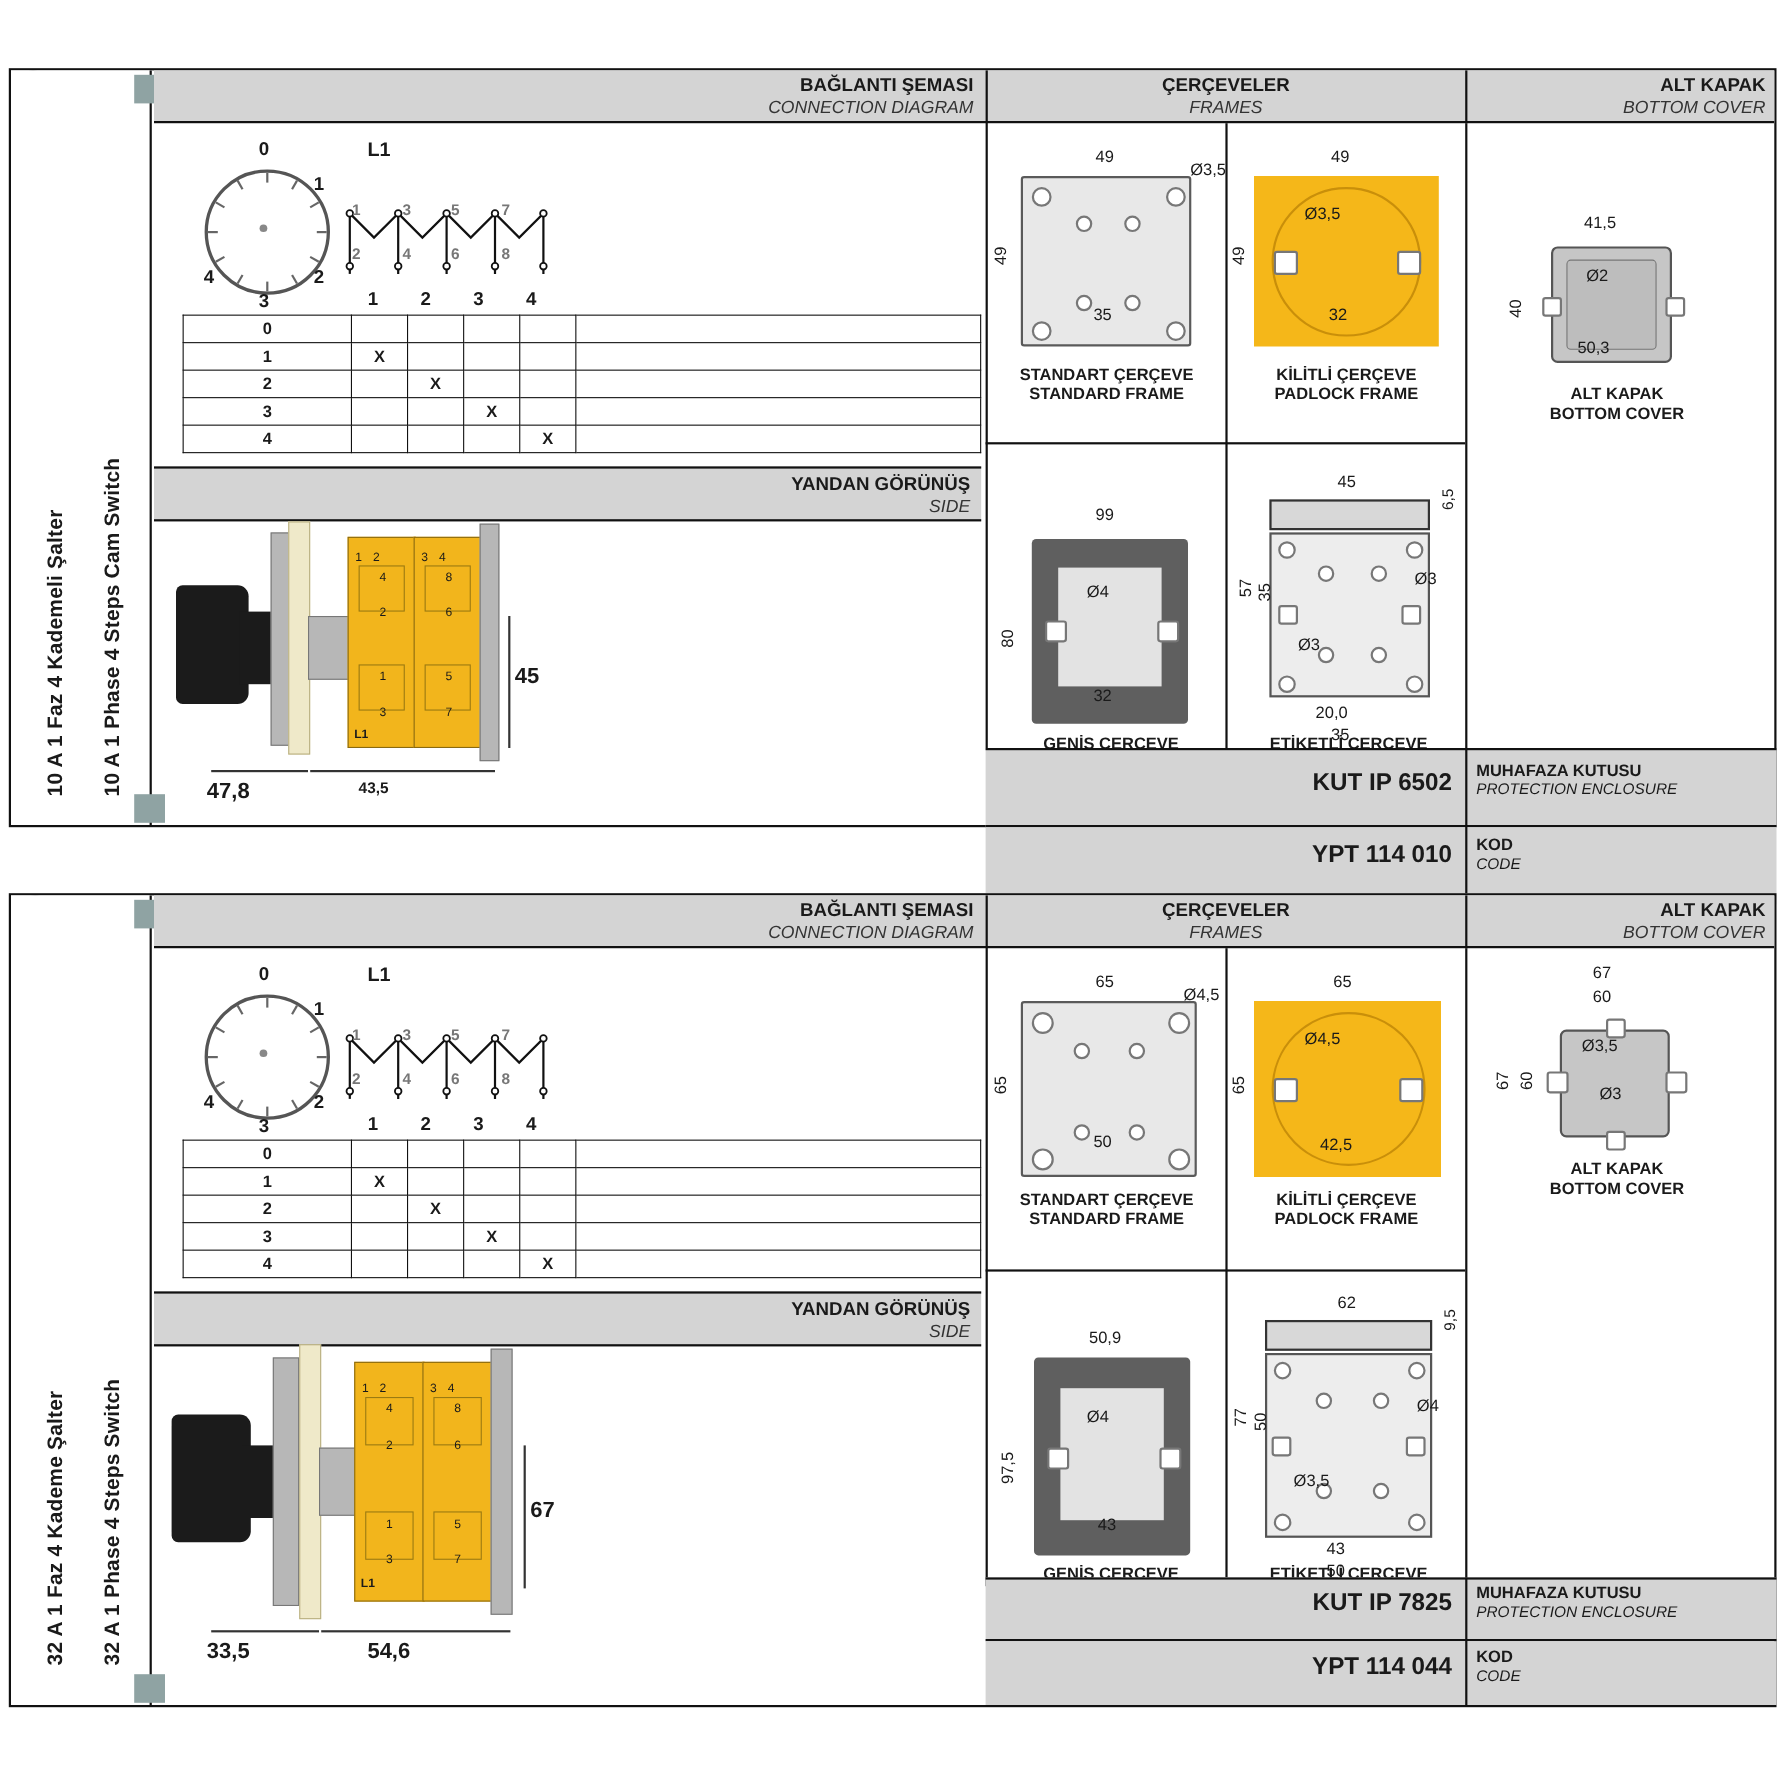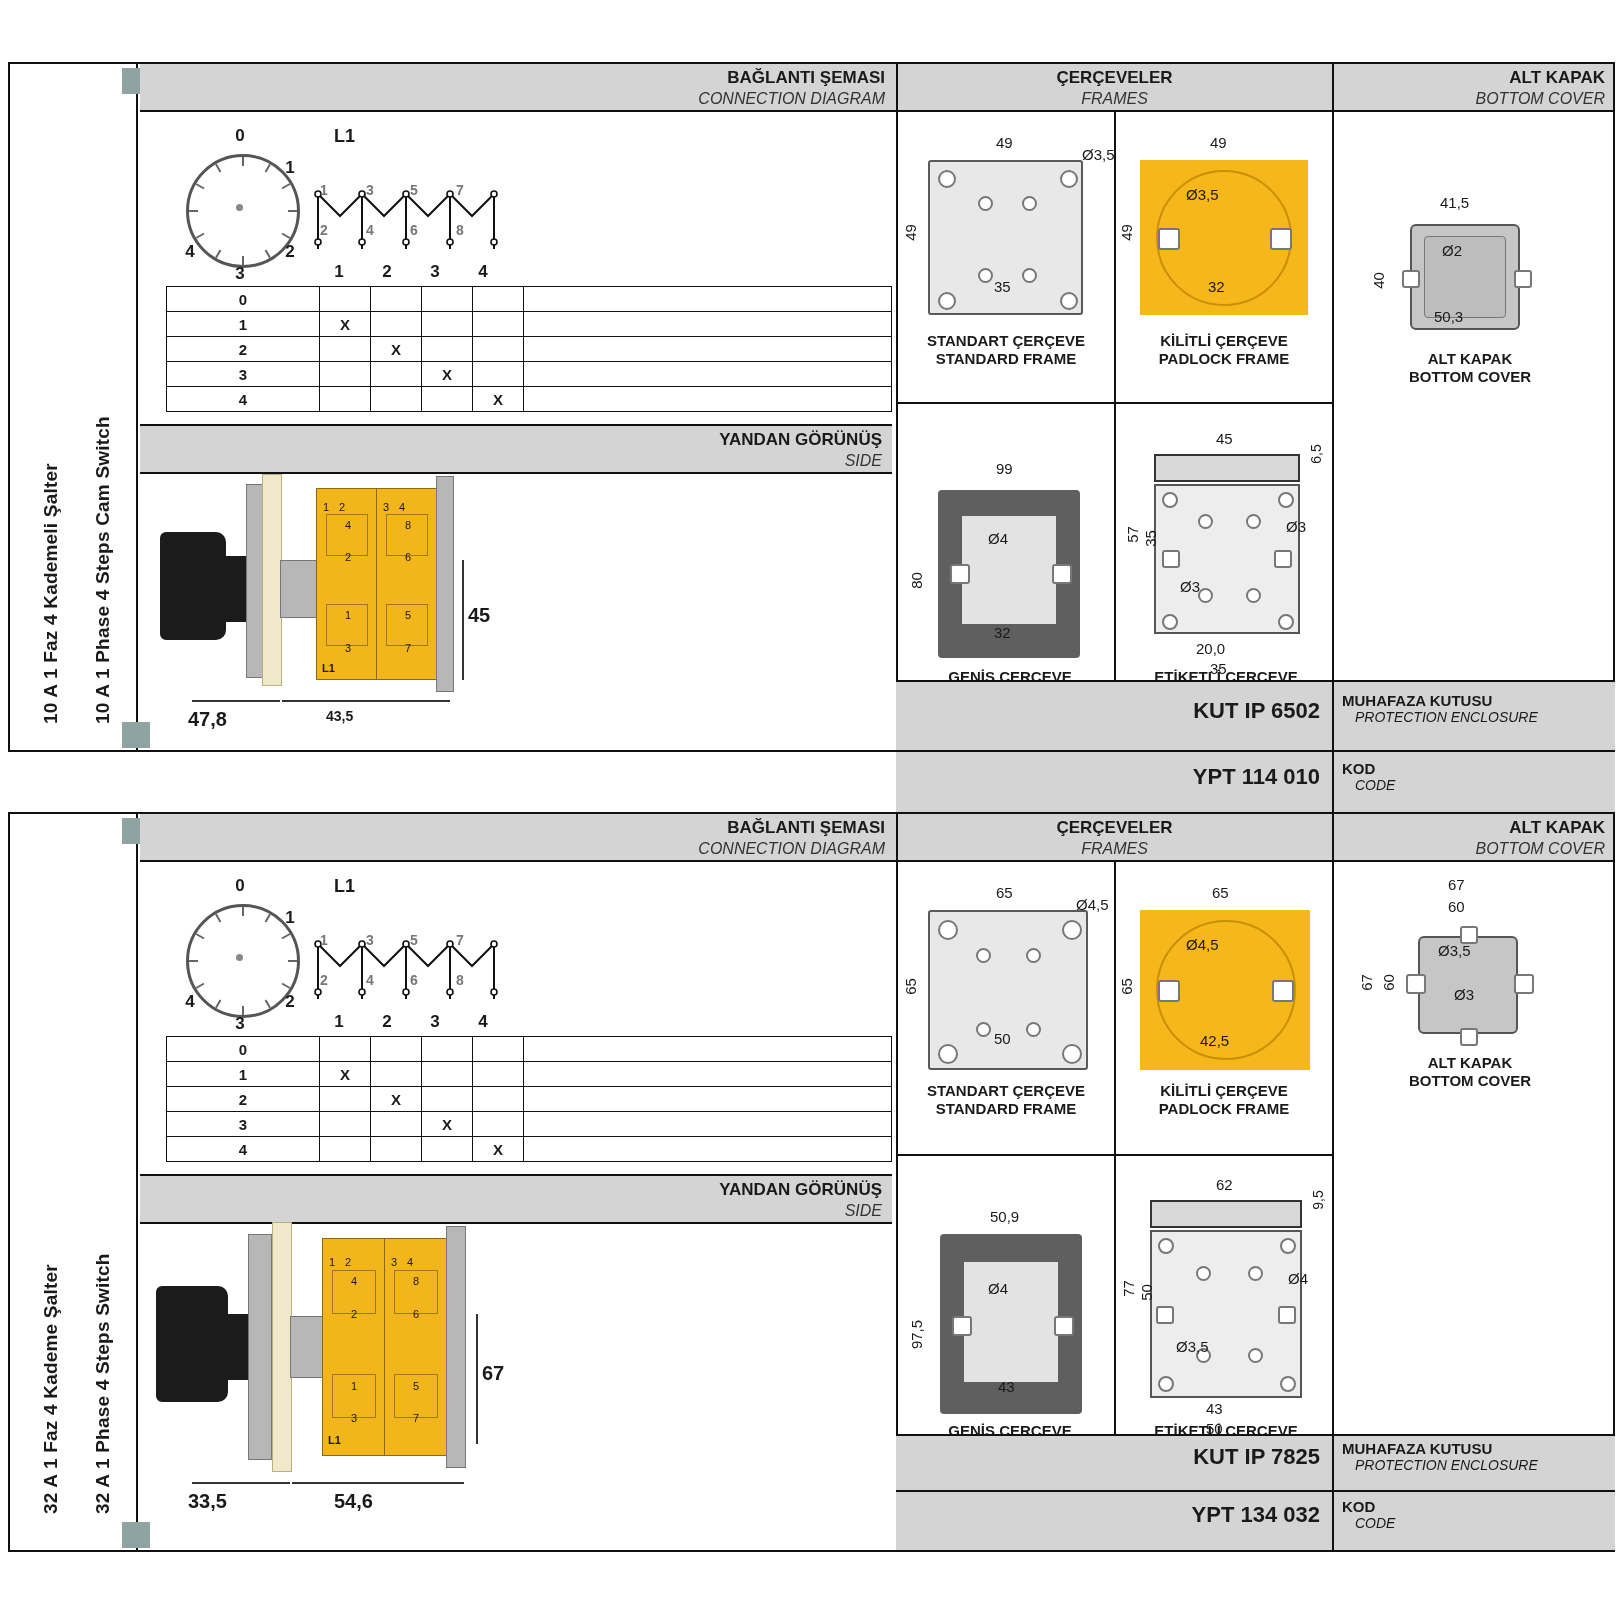--- a/index.html
+++ b/index.html
@@ -54,21 +54,21 @@
   .lightgray{background:#e8e8e8;border:2.5px solid #5a5a5a;}
   .darkframe{background:#5f5f5f;}
   .whitehole{background:#fff;border:2px solid #555;border-radius:50%;}
   .screwhole{position:absolute;border-radius:50%;background:#fff;border:2px solid #777;}
   .dimline{position:absolute;background:#333;}
 
   
   .codeblk{position:absolute;box-sizing:border-box;background:#d4d4d4;border-top:2px solid #111;}
   .codeval{position:absolute;font-size:22px;font-weight:bold;text-align:right;}
   .codelab{position:absolute;font-size:15px;font-weight:bold;}
-  .codelab .i2{font-style:italic;font-weight:normal;font-size:14px;display:block;margin-left:13px;}
+  .codelab .i2{font-style:italic;font-weight:normal;font-size:14px;display:block;}
 
   
   .knob{position:absolute;background:#1b1b1b;border-radius:6px 10px 10px 6px;}
   .plate{position:absolute;background:#efe9c9;border:1px solid #b9b080;}
   .body{position:absolute;background:#f2b51c;border:1.5px solid #8a6a10;}
   .termbox{position:absolute;background:#f2b51c;border:1px solid #9a7a12;}
   .gry{position:absolute;background:#b7b7b7;border:1px solid #777;}
 </style>
 </head>
 <body>
@@ -598,19 +598,19 @@
     </div>
 
     <div class="codeblk" style="left:886px;top:620px;width:719px;height:58px;border-bottom:2px solid #111;"></div>
     <div class="codeblk" style="left:886px;top:678px;width:719px;height:58px;border-top:0;"></div>
     <div class="vdiv" style="left:1322px;top:620px;height:116px;"></div>
     <div class="codeval" style="left:1000px;top:630px;width:310px;">KUT IP 7825</div>
     <div class="codelab" style="left:1332px;top:626px;">
       <span>MUHAFAZA KUTUSU</span>
       <span class="i2">PROTECTION ENCLOSURE</span>
     </div>
-    <div class="codeval" style="left:1000px;top:688px;width:310px;">YPT 134 032</div>
+    <div class="codeval" style="left:1000px;top:688px;width:310px;">YPT 114 044</div>
     <div class="codelab" style="left:1332px;top:684px;">
       <span>KOD</span>
       <span class="i2">CODE</span>
     </div>
   </div>
 </div>
 
 </body></html>

